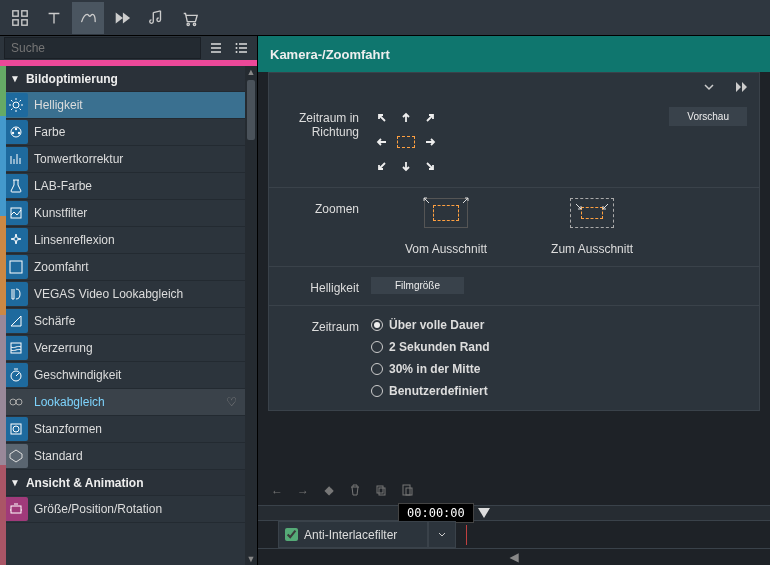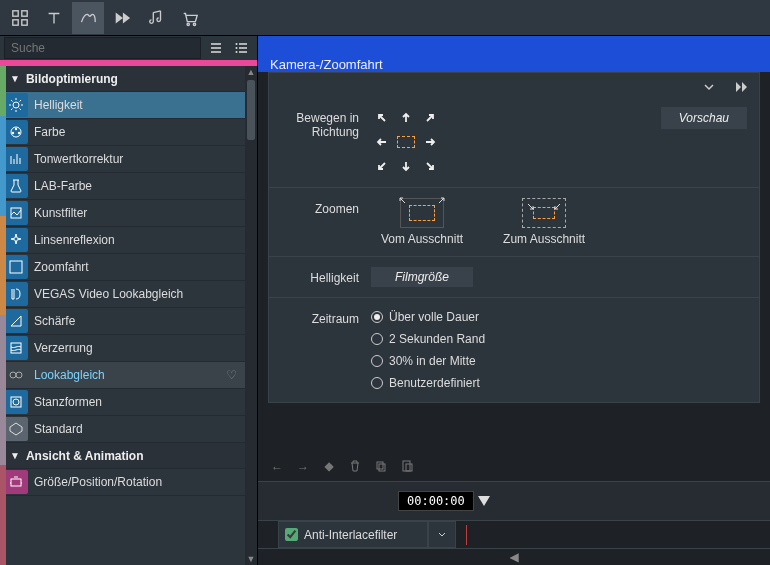--- a/index.html
+++ b/index.html
@@ -19,42 +19,42 @@
   .cat { display: flex; align-items: center; height: 26px; padding: 0 10px; background: #2a3139; font-weight: 600; color: #eee; border-bottom: 1px solid #232a31; }
   .cat .chev { margin-right: 6px; font-size: 10px; }
   .item { display: flex; align-items: center; height: 27px; padding-left: 4px; border-bottom: 1px solid #232a31; cursor: pointer; }
   .itemicon { width: 24px; height: 24px; margin-right: 6px; display: flex; align-items: center; justify-content: center; border-radius: 2px; }
   .item.selected { background: #3a7090; }
   .item .fav { margin-left: auto; margin-right: 8px; color: #888; }
   .scrollbar-v { width: 12px; background: #252b31; position: relative; }
   .scrollbar-v .thumb { position: absolute; left: 2px; right: 2px; top: 4px; height: 60px; background: #4a525a; border-radius: 2px; }
   .scrollbar-v .arrow { position: absolute; left: 0; right: 0; height: 12px; display:flex; align-items:center; justify-content:center; color:#888; font-size:9px; }
   .rightpane { flex: 1; display: flex; flex-direction: column; background: #1e2227; min-width: 0; }
-  .panelheader { display: flex; align-items: flex-end; height: 36px; padding: 0 12px; background: #1d4ed8; color: #eee; font-weight: 400; font-size: 13px; }
+  .panelheader { display: flex; align-items: center; height: 36px; padding: 0 12px; background: #0f766e; color: #eee; font-weight: 700; font-size: 13px; }
   .panelheader .spacer { flex: 1; }
   .panel { margin: 0 10px 10px 10px; border: 1px solid #3a424a; background: #2c343c; }
   .ctrlrow-top { display: flex; justify-content: flex-end; padding: 6px 10px 2px 10px; gap: 16px; }
   .ctrlrow-top .mini { width:16px; height:16px; color:#ccc; cursor:pointer; display:flex; align-items:center; justify-content:center; }
   .ctrlrow { display: flex; padding: 10px 12px; border-top: 1px solid #3a424a; }
   .ctrllabel { width: 90px; text-align: right; color: #ddd; padding-top: 4px; padding-right: 12px; }
   .ctrlcontent { flex: 1; display: flex; align-items: flex-start; gap: 20px; }
   .arrowgrid { display: grid; grid-template-columns: repeat(3, 22px); grid-template-rows: repeat(3, 22px); gap: 2px; }
   .arrowgrid .ac { display: flex; align-items: center; justify-content: center; color: #fff; cursor: pointer; }
   .arrowgrid .ac svg { width:16px; height:16px; stroke:#eee; fill:none; stroke-width:1.8; }
   .centerbox { width: 18px; height: 12px; border: 1px dashed #ffa040; }
-  .btn { background: #39424b; color: #eee; padding: 4px 18px; cursor: pointer; font-size: 12px; font-style: italic; }
-  .zoombox { display:flex; flex-direction:column; align-items:center; gap:4px; cursor:pointer; }
+  .btn { background: #39424b; color: #eee; padding: 4px 18px; cursor: pointer; font-size: 10px; }
+  .zoombox { display:flex; flex-direction:column; align-items:center; gap:14px; cursor:pointer;margin-left:24px; }
   .zbframe { width:44px; height:30px; border:1px solid #555; position:relative; }
   .zbframe .inner1 { position:absolute; border:1px dashed #ffa040; }
-  .radio { display:flex; align-items:center; gap:6px; padding:2px 0; cursor:pointer; }
+  .radio { display:flex; align-items:center; gap:6px; padding:2px 0; cursor:pointer;font-weight:bold; }
   .radio .dot { width:12px; height:12px; border:1.5px solid #ccc; border-radius:50%; display:flex; align-items:center; justify-content:center; }
   .radio .dot.sel::after { content:""; width:6px; height:6px; background:#eee; border-radius:50%; }
   .bottomtools { display:flex; align-items:center; gap:8px; padding:6px 10px; color:#777; }
   .bottomtools .ticon { width:18px; height:18px; display:flex; align-items:center; justify-content:center; cursor:default; }
-  .timerow { display:flex; align-items:center; background:#262c32; border-top:1px solid #3a424a; border-bottom:1px solid #3a424a; height:40px; padding-left:140px; }
+  .timerow { display:flex; align-items:center; background:#262c32; border-top:1px solid #3a424a; border-bottom:1px solid #3a424a; height:16px; padding-left:140px; }
   .timebox { background:#000; color:#fff; font-family:monospace; padding:2px 8px; border:1px solid #444; margin-right:4px; }
   .marker { width:0; height:0; border-left:6px solid transparent; border-right:6px solid transparent; border-top:10px solid #ddd; }
   .filterrow { display:flex; align-items:center; height:28px; border-bottom:1px solid #3a424a; }
   .filterbox { display:flex; align-items:center; width:150px; height:100%; border:1px solid #3a424a; padding:0 6px; gap:6px; background:#2c343c; }
   .filterbox input[type=checkbox] { accent-color:#5a7; }
   .ddarrow { width:28px; height:100%; border:1px solid #3a424a; display:flex; align-items:center; justify-content:center; cursor:pointer; background:#2c343c; }
   .redtick { width:1px; height:20px; background:#c04040; margin-left:10px; }
   .miniscroll { height:16px; display:flex; align-items:center; justify-content:center; color:#888; }
   .strip { width:6px; height:100%; background: linear-gradient(#6a6 0 10%, #49c 10% 30%, #c84 30% 50%, #989 50% 80%, #a56 80% 100%); position:absolute; left:0; top:0; }
   .sidebar-inner { position: relative; flex:1; min-height:0; }
@@ -211,20 +211,29 @@
           </div>
           <div class="item">
             <div class="itemicon" style="background:#1e6a9e">
                   <svg width="16" height="16" viewBox="0 0 16 16" stroke="#fff" fill="none">
                     <rect x="3" y="3" width="10" height="10"></rect>
                     <path d="M3 7c3 2 7-2 10 0M3 10c3 2 7-2 10 0"></path>
                   </svg>
                 </div>
             <span>Verzerrung</span>
           </div>
+          <div class="item">
+            <div class="itemicon" style="background:#1e6a9e">
+                  <svg width="16" height="16" viewBox="0 0 16 16" stroke="#fff" fill="none">
+                    <circle cx="8" cy="9" r="5"></circle>
+                    <path d="M8 9l3-3M6 2h4"></path>
+                  </svg>
+                </div>
+            <span>Geschwindigkeit</span>
+          </div>
           <div class="item" style="background:#3a424a">
             <div class="itemicon" style="background:#3a424a">
                   <svg width="16" height="16" viewBox="0 0 16 16" stroke="#aaa" fill="none">
                     <circle cx="5" cy="8" r="3"></circle>
                     <circle cx="11" cy="8" r="3"></circle>
                   </svg>
                 </div>
             <span style="color:#7dd3fc">Lookabgleich</span>
             <span class="fav">♡</span>
           </div>
@@ -285,21 +294,21 @@
               </svg>
             </div>
           <div class="mini">
               <svg width="14" height="14" viewBox="0 0 14 14" fill="#ccc">
                 <path d="M2 2l5 5-5 5zM8 2l5 5-5 5z"></path>
               </svg>
             </div>
         </div>
 
         <div class="ctrlrow" style="border-top:none;">
-          <div class="ctrllabel">Bewegen in Richtung</div>
+          <div class="ctrllabel">Zeitraum in Richtung</div>
           <div class="ctrlcontent">
             <div class="arrowgrid">
               <div class="ac">
                   <svg viewBox="0 0 16 16">
                     <path d="M11 11L5 5M5 9V5h4"></path>
                   </svg>
                 </div>
               <div class="ac">
                   <svg viewBox="0 0 16 16">
                     <path d="M8 12V4M5 7l3-3 3 3"></path>

